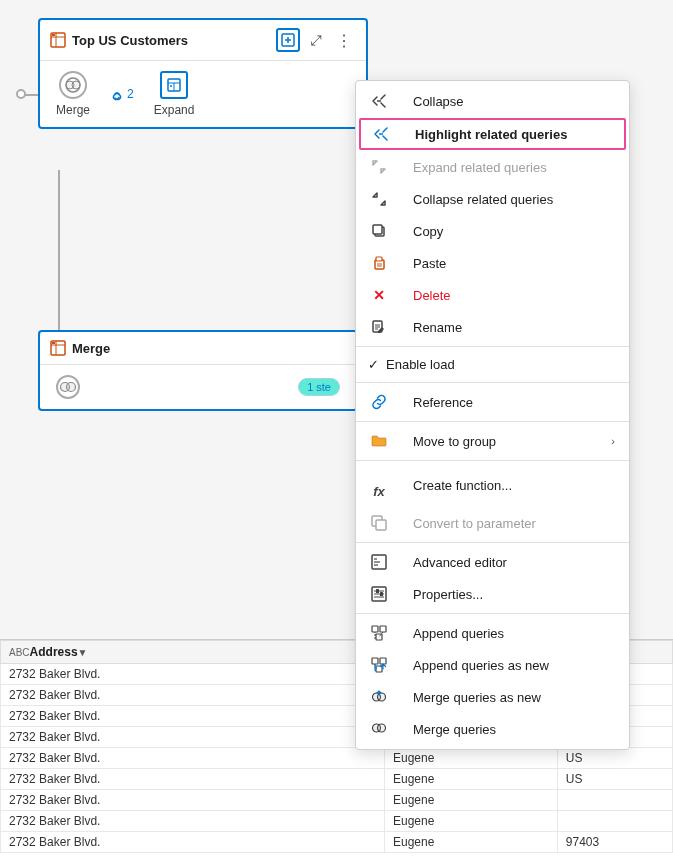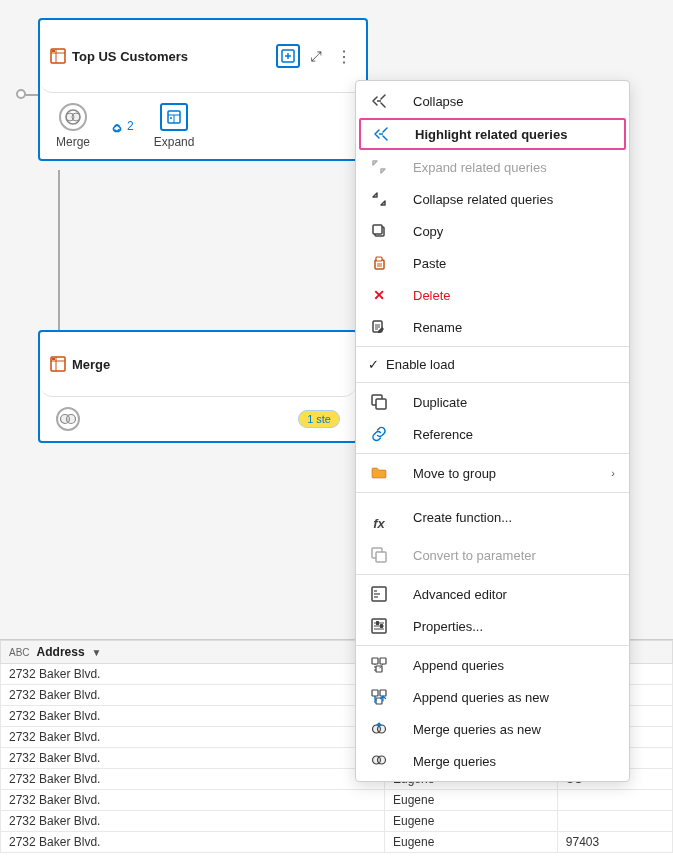--- a/index.html
+++ b/index.html
@@ -39,24 +39,23 @@
 
     .query-card-merge {
       top: 330px;
       left: 38px;
       width: 230px;
     }
 
     .card-header {
       display: flex;
       align-items: center;
-      padding: 24px 10px;
+      padding: 8px 10px;
       border-bottom: 1px solid #e0e0e0;
       gap: 6px;
-      border-radius: 13px;
     }
 
     .card-title-icon {
       width: 16px; height: 16px;
       display: flex; align-items: center; justify-content: center;
       color: #ca5010;
       font-size: 14px;
     }
 
     .card-title {
@@ -140,21 +139,21 @@
 
     
     .merge-body {
       padding: 10px 16px;
       display: flex;
       align-items: center;
       justify-content: space-between;
     }
 
     .step-badge {
-      background: #fde047;
+      background: #5eead4;
       color: #0078d4;
       font-size: 11px;
       border-radius: 10px;
       padding: 2px 8px;
       border: 1px solid #a8d0f0;
     }
 
     
     .context-menu {
       position: absolute;
@@ -248,21 +247,21 @@
 
     .col-type {
       font-size: 10px;
       color: #666;
       font-weight: normal;
     }
 
     .th-content {
       display: flex;
       align-items: center;
-      gap: 7px;
+      gap: 0;
     }
 
     .sort-icon {
       font-size: 10px;
       color: #555;
     }
 
     
     .icon-table { color: #ca5010; }
     .icon-blue { color: #0078d4; }
@@ -448,29 +447,20 @@
 
     <div class="menu-separator"></div>
 
     <div class="menu-item" style="padding-left:30px;">
       <span style="position:absolute;left:12px;font-size:13px;">✓</span>
       <span>Enable load</span>
     </div>
 
     <div class="menu-separator"></div>
 
-    <div class="menu-item">
-      <span class="menu-icon icon-gray">
-        <svg width="16" height="16" viewBox="0 0 16 16" fill="none">
-          <rect x="1" y="1" width="10" height="10" rx="1" stroke="#444" stroke-width="1.5" fill="none"></rect>
-          <rect x="5" y="5" width="10" height="10" rx="1" stroke="#444" stroke-width="1.5" fill="white"></rect>
-        </svg>
-      </span>
-      <span>Duplicate</span>
-    </div>
 
     <div class="menu-item">
       <span class="menu-icon icon-blue">
         <svg width="16" height="16" viewBox="0 0 16 16" fill="none">
           <path d="M6.5 9.5A3.5 3.5 0 0 0 11 9.5l2-2a3.5 3.5 0 0 0-5-5L6.5 4" stroke="#0078d4" stroke-width="1.5" stroke-linecap="round"></path>
           <path d="M9.5 6.5A3.5 3.5 0 0 0 5 6.5L3 8.5a3.5 3.5 0 0 0 5 5l1.5-1.5" stroke="#0078d4" stroke-width="1.5" stroke-linecap="round"></path>
         </svg>
       </span>
       <span>Reference</span>
     </div>

